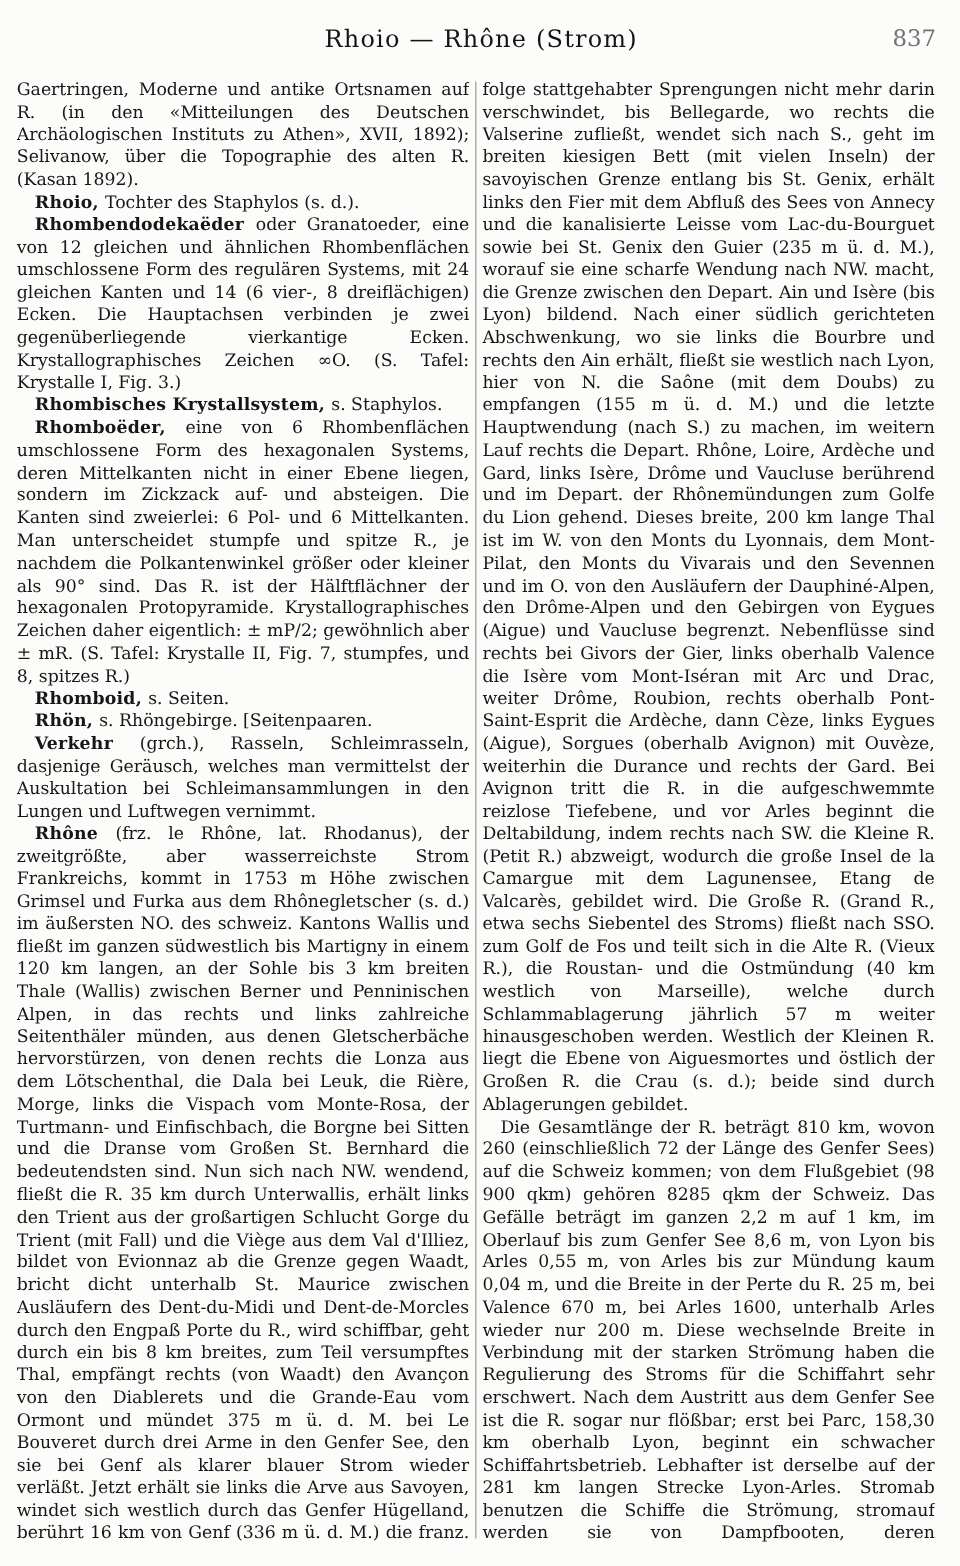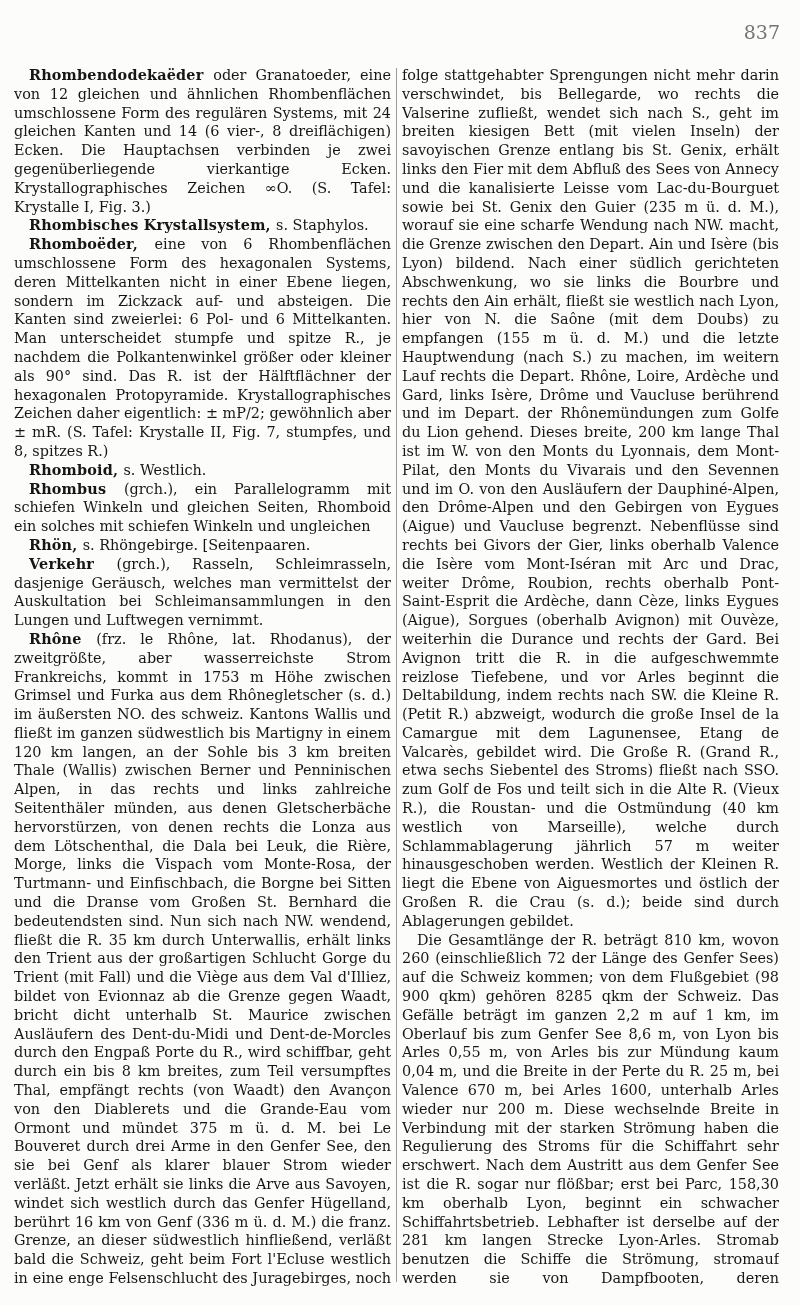--- a/index.html
+++ b/index.html
@@ -72,31 +72,33 @@
   }
   .term:empty { display: none; }
   .term::after { content: " "; }
 </style>
 </head>
 <body>
 
 <div class="page">
 
   <div class="page-header">
+    <div class="title">Rhoio — Rhône (Strom)</div>
     <div class="page-number">837</div>
   </div>
 
   <div class="columns">
 
     <div class="column">
+      <p class="cont"><span>Gaertringen, Moderne und antike Ortsnamen auf R. (in den «Mitteilungen des Deutschen Archäologischen Instituts zu Athen», XVII, 1892); Selivanow, über die Topographie des alten R. (Kasan 1892).</span></p>
+      <p class="entry"><span class="term">Rhoio,</span><span>Tochter des Staphylos (s. d.).</span></p>
       <p class="entry"><span class="term">Rhombendodekaëder</span><span>oder Granatoeder, eine von 12 gleichen und ähnlichen Rhombenflächen umschlossene Form des regulären Systems, mit 24 gleichen Kanten und 14 (6 vier-, 8 dreiflächigen) Ecken. Die Hauptachsen verbinden je zwei gegenüberliegende vierkantige Ecken. Krystallographisches Zeichen ∞O. (S. Tafel: Krystalle I, Fig. 3.)</span></p>
       <p class="entry"><span class="term">Rhombisches Krystallsystem,</span><span>s. Staphylos.</span></p>
       <p class="entry"><span class="term">Rhomboëder,</span><span>eine von 6 Rhombenflächen umschlossene Form des hexagonalen Systems, deren Mittelkanten nicht in einer Ebene liegen, sondern im Zickzack auf- und absteigen. Die Kanten sind zweierlei: 6 Pol- und 6 Mittelkanten. Man unterscheidet stumpfe und spitze R., je nachdem die Polkantenwinkel größer oder kleiner als 90° sind. Das R. ist der Hälftflächner der hexagonalen Protopyramide. Krystallographisches Zeichen daher eigentlich: ± mP/2; gewöhnlich aber ± mR. (S. Tafel: Krystalle II, Fig. 7, stumpfes, und 8, spitzes R.)</span></p>
-      <p class="entry"><span class="term">Rhomboid,</span><span>s. Westlich.</span></p>
-      <p class="entry"><span class="term">Rhombus</span><span>(grch.), ein Parallelogramm mit schiefen Winkeln und gleichen Seiten, Rhomboid ein solches mit schiefen Winkeln und ungleichen</span></p>
+      <p class="entry"><span class="term">Rhomboid,</span><span>s. Seiten.</span></p>
       <p class="entry"><span class="term">Rhön,</span><span>s. Rhöngebirge. [Seitenpaaren.</span></p>
       <p class="entry"><span class="term">Verkehr</span><span>(grch.), Rasseln, Schleimrasseln, dasjenige Geräusch, welches man vermittelst der Auskultation bei Schleimansammlungen in den Lungen und Luftwegen vernimmt.</span></p>
       <p class="entry"><span class="term">Rhône</span><span>(frz. le Rhône, lat. Rhodanus), der zweitgrößte, aber wasserreichste Strom Frankreichs, kommt in 1753 m Höhe zwischen Grimsel und Furka aus dem Rhônegletscher (s. d.) im äußersten NO. des schweiz. Kantons Wallis und fließt im ganzen südwestlich bis Martigny in einem 120 km langen, an der Sohle bis 3 km breiten Thale (Wallis) zwischen Berner und Penninischen Alpen, in das rechts und links zahlreiche Seitenthäler münden, aus denen Gletscherbäche hervorstürzen, von denen rechts die Lonza aus dem Lötschenthal, die Dala bei Leuk, die Rière, Morge, links die Vispach vom Monte-Rosa, der Turtmann- und Einfischbach, die Borgne bei Sitten und die Dranse vom Großen St. Bernhard die bedeutendsten sind. Nun sich nach NW. wendend, fließt die R. 35 km durch Unterwallis, erhält links den Trient aus der großartigen Schlucht Gorge du Trient (mit Fall) und die Viège aus dem Val d'Illiez, bildet von Evionnaz ab die Grenze gegen Waadt, bricht dicht unterhalb St. Maurice zwischen Ausläufern des Dent-du-Midi und Dent-de-Morcles durch den Engpaß Porte du R., wird schiffbar, geht durch ein bis 8 km breites, zum Teil versumpftes Thal, empfängt rechts (von Waadt) den Avançon von den Diablerets und die Grande-Eau vom Ormont und mündet 375 m ü. d. M. bei Le Bouveret durch drei Arme in den Genfer See, den sie bei Genf als klarer blauer Strom wieder verläßt. Jetzt erhält sie links die Arve aus Savoyen, windet sich westlich durch das Genfer Hügelland, berührt 16 km von Genf (336 m ü. d. M.) die franz. Grenze, an dieser südwestlich hinfließend, verläßt bald die Schweiz, geht beim Fort l'Ecluse westlich in eine enge Felsenschlucht des Juragebirges, noch Perte du R. genannt, obwohl der Fluß in-</span></p>
     </div>
 
     <div class="column-divider"></div>
 
     <div class="column">
       <p class="cont"><span>folge stattgehabter Sprengungen nicht mehr darin verschwindet, bis Bellegarde, wo rechts die Valserine zufließt, wendet sich nach S., geht im breiten kiesigen Bett (mit vielen Inseln) der savoyischen Grenze entlang bis St. Genix, erhält links den Fier mit dem Abfluß des Sees von Annecy und die kanalisierte Leisse vom Lac-du-Bourguet sowie bei St. Genix den Guier (235 m ü. d. M.), worauf sie eine scharfe Wendung nach NW. macht, die Grenze zwischen den Depart. Ain und Isère (bis Lyon) bildend. Nach einer südlich gerichteten Abschwenkung, wo sie links die Bourbre und rechts den Ain erhält, fließt sie westlich nach Lyon, hier von N. die Saône (mit dem Doubs) zu empfangen (155 m ü. d. M.) und die letzte Hauptwendung (nach S.) zu machen, im weitern Lauf rechts die Depart. Rhône, Loire, Ardèche und Gard, links Isère, Drôme und Vaucluse berührend und im Depart. der Rhônemündungen zum Golfe du Lion gehend. Dieses breite, 200 km lange Thal ist im W. von den Monts du Lyonnais, dem Mont-Pilat, den Monts du Vivarais und den Sevennen und im O. von den Ausläufern der Dauphiné-Alpen, den Drôme-Alpen und den Gebirgen von Eygues (Aigue) und Vaucluse begrenzt. Nebenflüsse sind rechts bei Givors der Gier, links oberhalb Valence die Isère vom Mont-Iséran mit Arc und Drac, weiter Drôme, Roubion, rechts oberhalb Pont-Saint-Esprit die Ardèche, dann Cèze, links Eygues (Aigue), Sorgues (oberhalb Avignon) mit Ouvèze, weiterhin die Durance und rechts der Gard. Bei Avignon tritt die R. in die aufgeschwemmte reizlose Tiefebene, und vor Arles beginnt die Deltabildung, indem rechts nach SW. die Kleine R. (Petit R.) abzweigt, wodurch die große Insel de la Camargue mit dem Lagunensee, Etang de Valcarès, gebildet wird. Die Große R. (Grand R., etwa sechs Siebentel des Stroms) fließt nach SSO. zum Golf de Fos und teilt sich in die Alte R. (Vieux R.), die Roustan- und die Ostmündung (40 km westlich von Marseille), welche durch Schlammablagerung jährlich 57 m weiter hinausgeschoben werden. Westlich der Kleinen R. liegt die Ebene von Aiguesmortes und östlich der Großen R. die Crau (s. d.); beide sind durch Ablagerungen gebildet.</span></p>
       <p class="indent"><span>Die Gesamtlänge der R. beträgt 810 km, wovon 260 (einschließlich 72 der Länge des Genfer Sees) auf die Schweiz kommen; von dem Flußgebiet (98 900 qkm) gehören 8285 qkm der Schweiz. Das Gefälle beträgt im ganzen 2,2 m auf 1 km, im Oberlauf bis zum Genfer See 8,6 m, von Lyon bis Arles 0,55 m, von Arles bis zur Mündung kaum 0,04 m, und die Breite in der Perte du R. 25 m, bei Valence 670 m, bei Arles 1600, unterhalb Arles wieder nur 200 m. Diese wechselnde Breite in Verbindung mit der starken Strömung haben die Regulierung des Stroms für die Schiffahrt sehr erschwert. Nach dem Austritt aus dem Genfer See ist die R. sogar nur flößbar; erst bei Parc, 158,30 km oberhalb Lyon, beginnt ein schwacher Schiffahrtsbetrieb. Lebhafter ist derselbe auf der 281 km langen Strecke Lyon-Arles. Stromab benutzen die Schiffe die Strömung, stromauf werden sie von Dampfbooten, deren Räderschaufeln («Hacken») bis auf den Grund reichen, geschleppt. Auf dieser Strecke hat der Verkehr, nachdem seit 1877 für Regulierungswerke von den bewilligten 51 etwa 30 Mill. Frs. aufgewendet sind und die Zahl der jährlichen brauchbaren Schiffahrtstage sich von etwa 200 auf 337 gehoben hat,</span></p>

